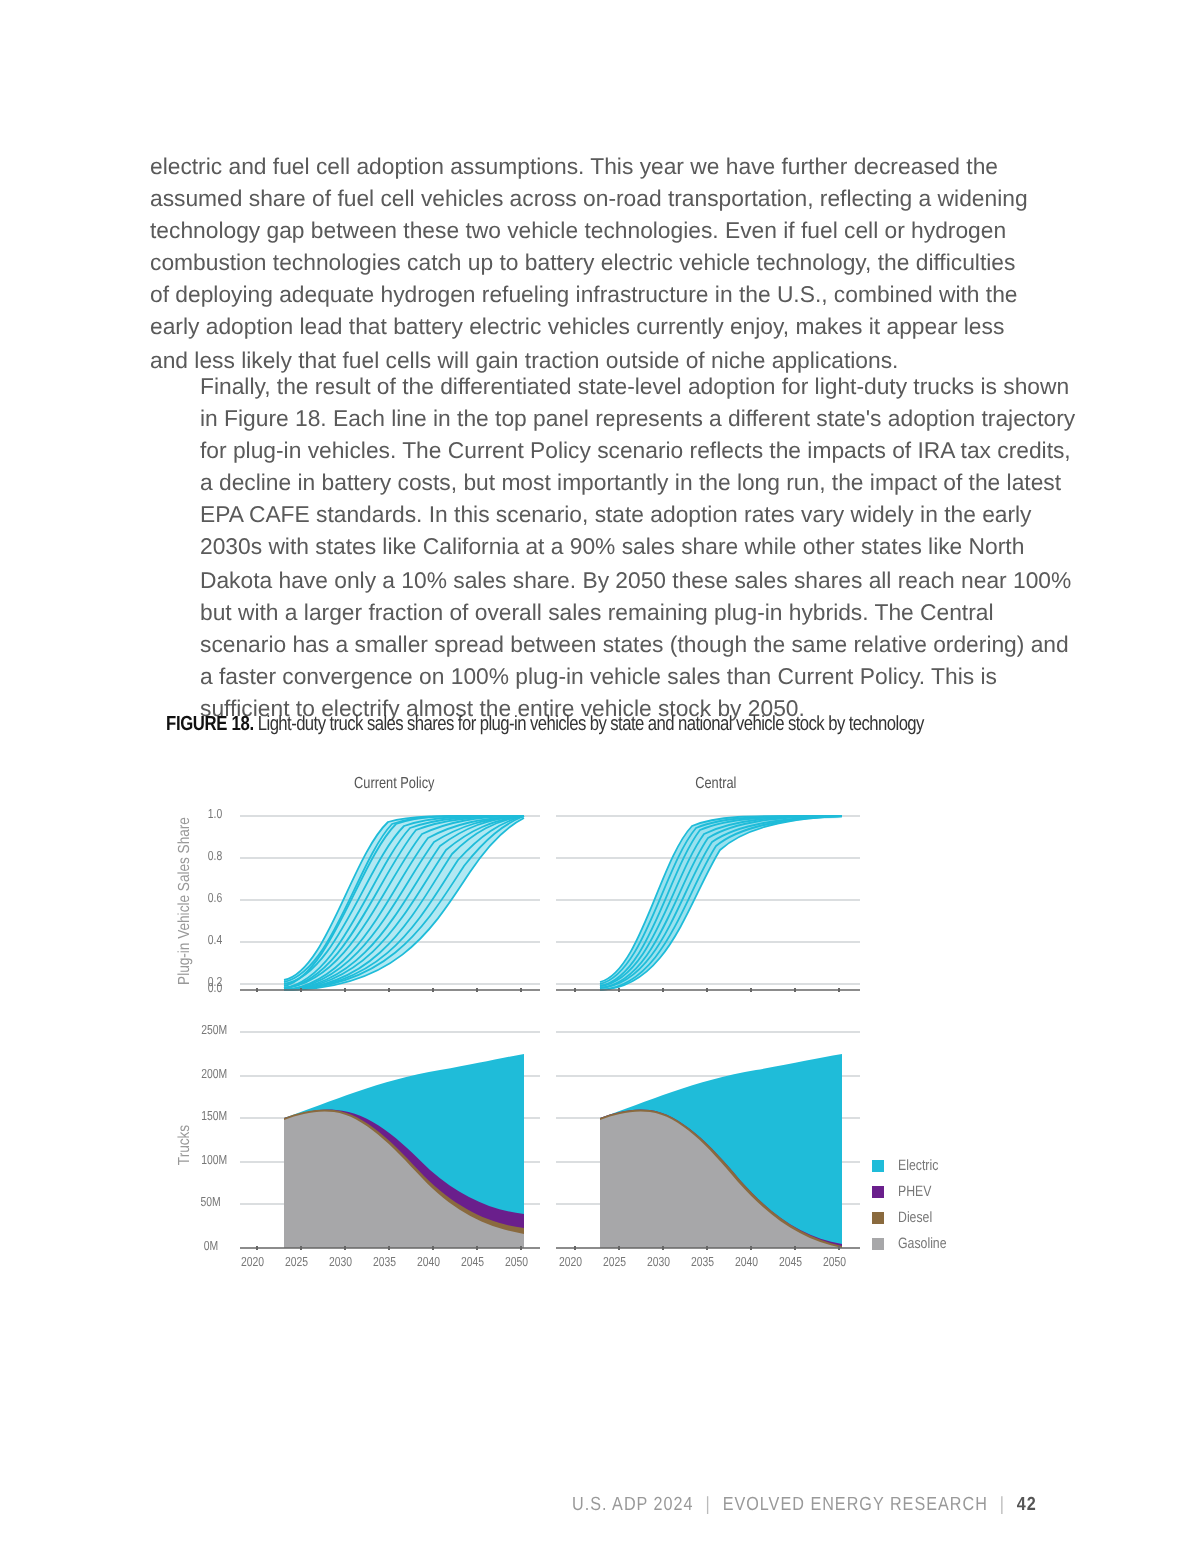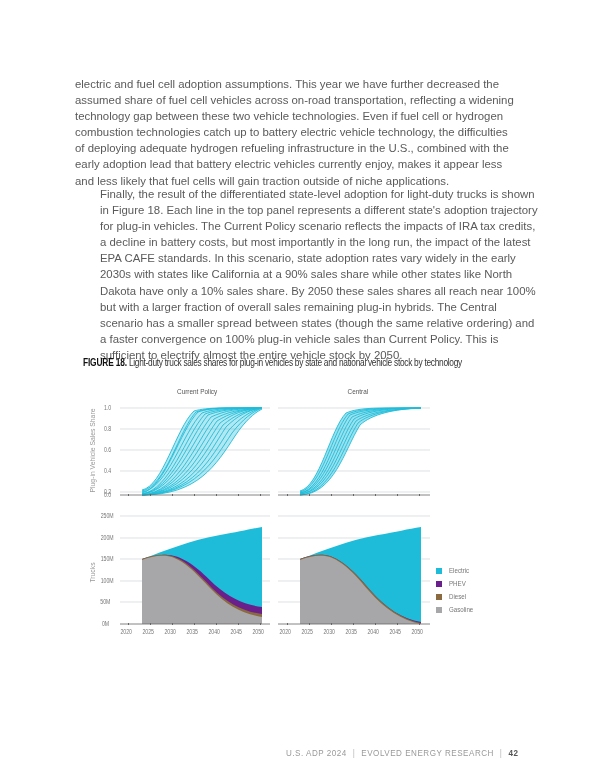--- a/index.html
+++ b/index.html
@@ -5,21 +5,21 @@
   html, body { margin:0; padding:0; background:#ffffff; }
   body { width:600px; height:776px; position:relative; overflow:hidden; font-family:"Liberation Sans", sans-serif; }
   .para { position:absolute; left:75px; width:440px; font-size:11.4px; line-height:16.1px; color:#5a5a5a; margin:0; }
   #p1 { top:76px; }
   #p2 { top:186px;margin-left:25px; }
   .fig-title { position:absolute; left:83px; top:357px; font-family:"Liberation Sans", sans-serif; font-size:10.2px; color:#333; letter-spacing:-0.35px; transform:scaleX(0.82); transform-origin:left top; white-space:nowrap; }
   .fig-title b { color:#111; font-weight:700; letter-spacing:-0.2px; }
   .panel-label { position:absolute; font-size:8px; color:#555; transform:scaleX(0.8); transform-origin:center top; white-space:nowrap; }
   .tick { position:absolute; font-size:6.5px; color:#777; transform:scaleX(0.8); white-space:nowrap; }
   .ylabel { position:absolute; font-size:8px; color:#999; transform:rotate(-90deg) scaleX(0.85); transform-origin:center center; white-space:nowrap; }
-  .legend { position:absolute; left:436px; top:564px; }
+  .legend { position:absolute; left:436px; top:576px; }
   .legend-item { display:flex; align-items:center; height:13px; font-size:7.5px; color:#777; }
   .legend-swatch { width:6px; height:6px; margin-right:7px; }
   .legend-text { display:inline-block; transform:scaleX(0.82); transform-origin:left center; }
   .footer { position:absolute; top:747px; left:286px; font-size:9.5px; color:#999; letter-spacing:0.6px; transform:scaleX(0.85); transform-origin:left top; white-space:nowrap; }
   .footer .sep { margin:0 7px; color:#bbb; }
   .footer .pg { color:#555; font-weight:700; }
   svg { position:absolute; left:0; top:0; }
 </style>
 </head>
 <body>

